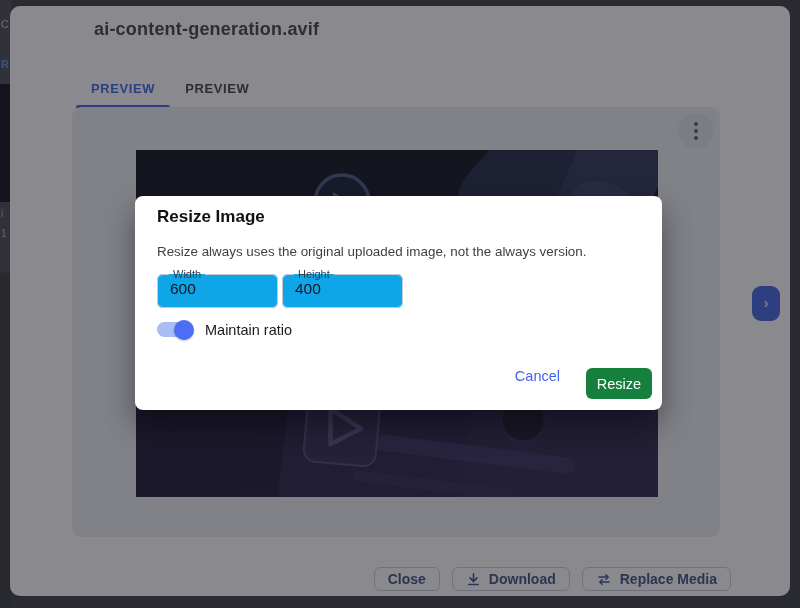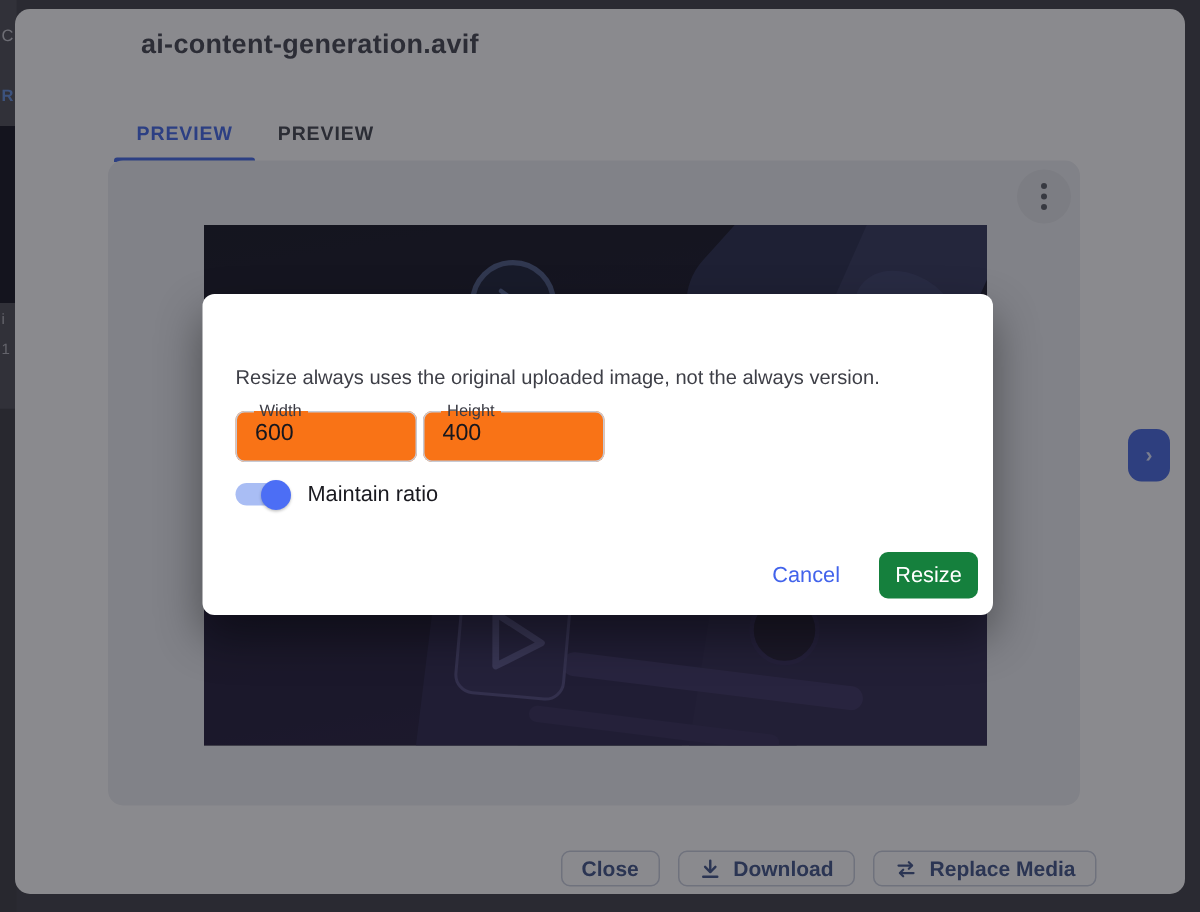--- a/index.html
+++ b/index.html
@@ -64,34 +64,34 @@
 
   
   .resize-dialog { position:absolute; left:135px; top:196px; width:527px; height:214px;
     background:#ffffff; border-radius:8px; z-index:50;
     box-shadow:0 14px 30px rgba(0,0,0,.42); }
   .dlg-title { position:absolute; left:22px; top:11px; font-size:17px; font-weight:700;
     color:#101016; }
   .dlg-desc { position:absolute; left:22px; top:48px; font-size:13.4px; color:#3e3f47; }
   .fields { position:absolute; left:22px; top:72px; display:flex; gap:4px; }
   fieldset.field { width:121px; height:40px; margin:0; border:1px solid #c7cad4;
-    border-radius:6px; padding:0 8px 0 11px; background:#f97316; }
+    border-radius:6px; padding:0 8px 0 11px; background:#0ea5e9; }
   fieldset.field legend { font-size:11px; color:#3a3b44; padding:0 4px; margin-left:0; }
   fieldset.field input { border:none; outline:none; width:100%; font-size:15.5px;
     color:#17171e; font-family:inherit; padding:0 0 7px 1px; background:transparent; }
 
   .toggle-row { position:absolute; left:22px; top:126px; height:21px; display:flex;
     align-items:flex-start; }
   .switch { position:relative; width:35px; height:15px; border-radius:8px; background:#a9bdf4;
     border:none; cursor:pointer; padding:0; }
   .switch .thumb { position:absolute; right:-2px; top:-2.5px; width:20px; height:20px;
     border-radius:50%; background:#4c6ef5; box-shadow:0 1px 2px rgba(0,0,0,.25); }
   .toggle-label { margin-left:13px; font-size:14.5px; color:#1a1a20; }
 
-  .dlg-footer { position:absolute; right:10px; top:172px; display:flex; align-items:center;
+  .dlg-footer { position:absolute; right:10px; top:172px; display:flex; align-items:flex-start;
     gap:24px; }
   .cancel-btn { background:none; border:none; color:#4263eb; font-size:14.5px;
     font-weight:500; cursor:pointer; font-family:inherit; padding:0 2px; }
   .submit-btn { width:66px; height:31px; background:#15803d; border:none; border-radius:6px;
     color:#ffffff; font-size:14.5px; font-weight:500; cursor:pointer; font-family:inherit; }
 </style>
 </head>
 <body>
 
 <div class="stage">
@@ -189,20 +189,21 @@
         </svg>
         <span>Replace Media</span>
       </button>
 
     </div>
   </div>
 
   <div class="overlay"></div>
 
   <div class="resize-dialog">
+    <div class="dlg-title">Resize Image</div>
     <div class="dlg-desc">Resize always uses the original uploaded image, not the always version.</div>
 
     <div class="fields">
       <fieldset class="field">
         <legend>Width</legend>
         <input type="text" value="600" style="">
       </fieldset>
       <fieldset class="field">
         <legend>Height</legend>
         <input type="text" value="400" style="">

